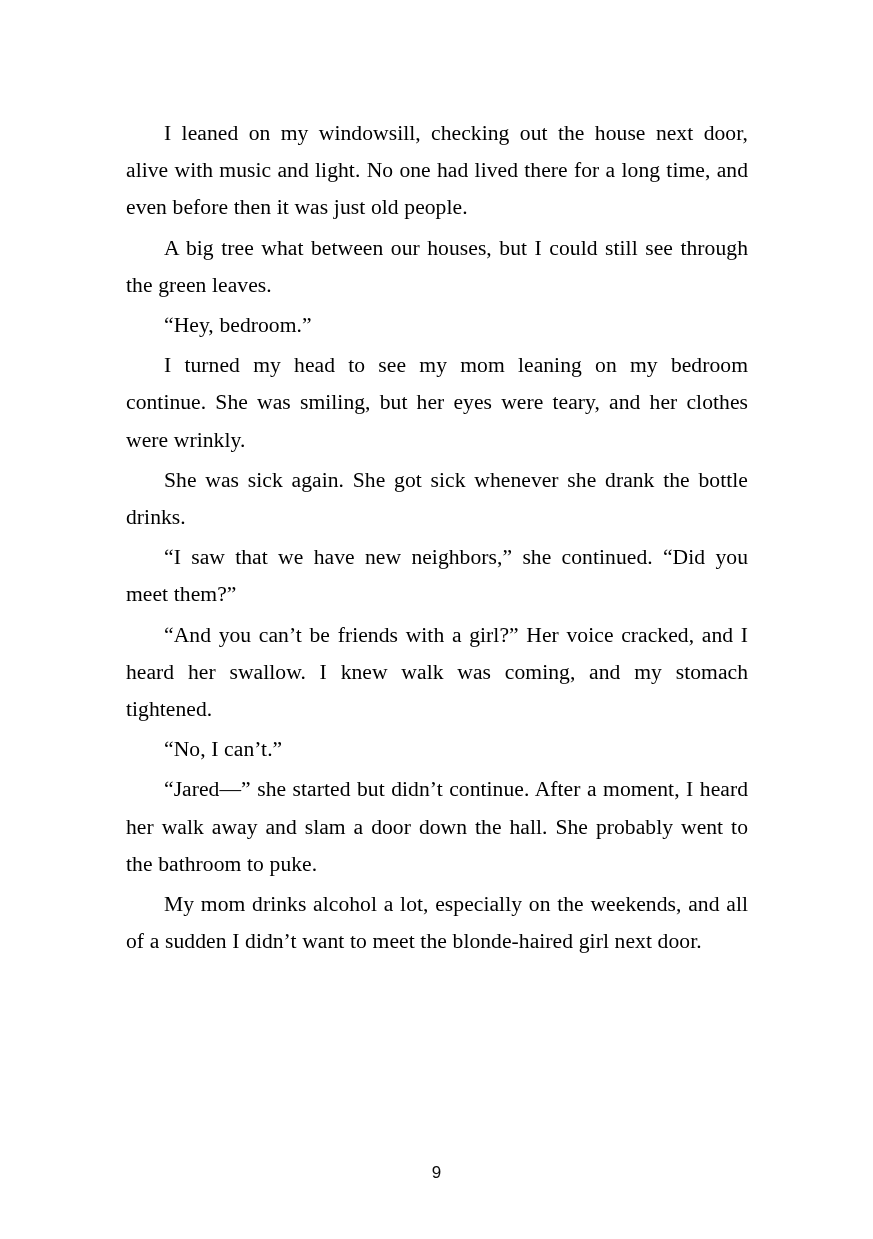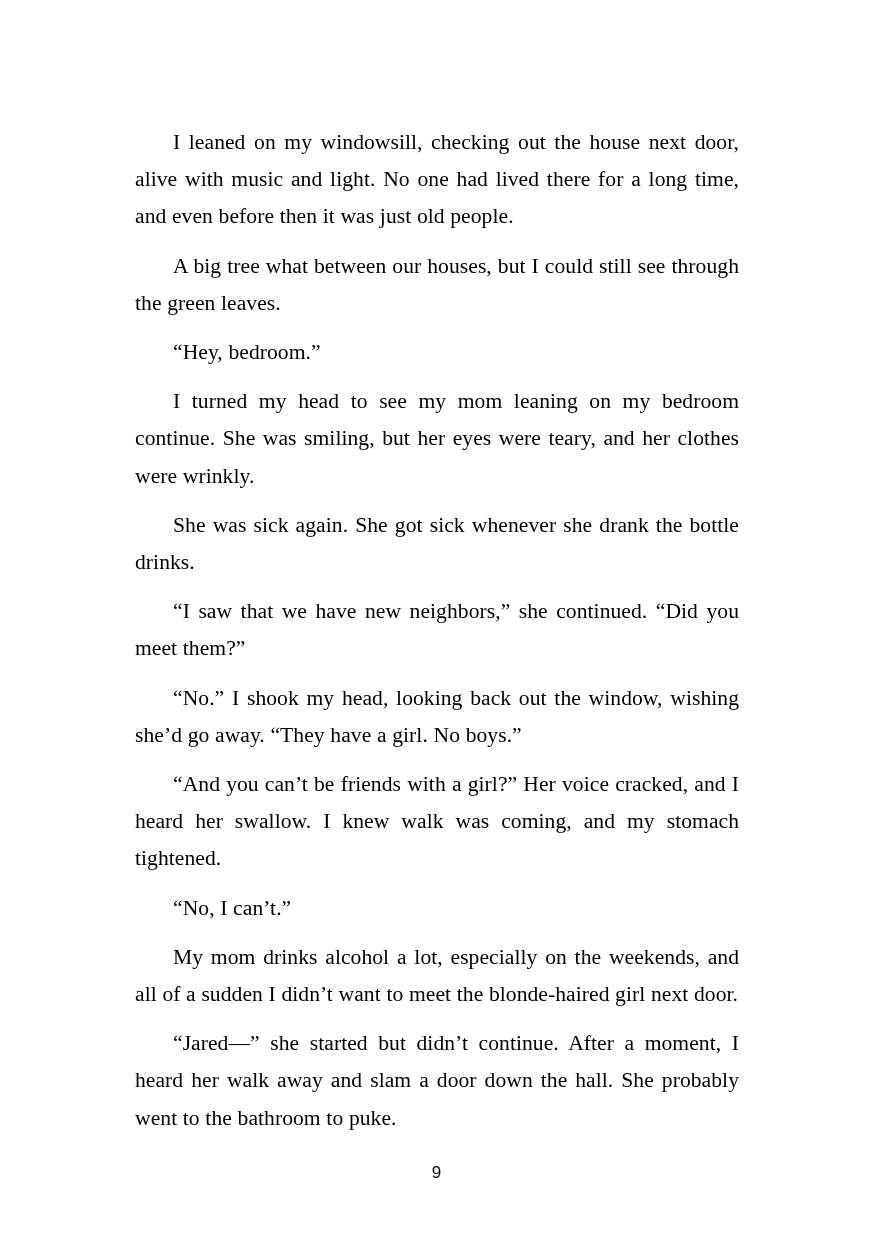--- a/index.html
+++ b/index.html
@@ -27,21 +27,21 @@
   }
 
   .text-block {
     position: absolute;
     left: 123px;
     top: 112px;
     width: 628px;
   }
 
   .para {
-    margin: 12px;
+    margin: 3px;
     padding: 0;
     text-indent: 38px;
     text-align: justify;
     font-size: 21.6px;
     line-height: 37.2px;
     letter-spacing: 0.05px;
     word-spacing: 0.2px;
     font-weight: 400;
     hyphens: none;
     -webkit-hyphens: none;
@@ -64,22 +64,21 @@
 
 <div class="page">
 
   <div class="text-block">
     <p class="para">I leaned on my windowsill, checking out the house next door, alive with music and light. No one had lived there for a long time, and even before then it was just old people.</p>
     <p class="para">A big tree what between our houses, but I could still see through the green leaves.</p>
     <p class="para">“Hey, bedroom.”</p>
     <p class="para">I turned my head to see my mom leaning on my bedroom continue. She was smiling, but her eyes were teary, and her clothes were wrinkly.</p>
     <p class="para">She was sick again. She got sick whenever she drank the bottle drinks.</p>
     <p class="para">“I saw that we have new neighbors,” she continued. “Did you meet them?”</p>
-    <p class="para">“No.” I shook my head, looking back out the window, wishing she’d go away. “They have a girl. No boys.”</p>
     <p class="para">“And you can’t be friends with a girl?” Her voice cracked, and I heard her swallow. I knew walk was coming, and my stomach tightened.</p>
     <p class="para">“No, I can’t.”</p>
+    <p class="para">“Jared—” she started but didn’t continue. After a moment, I heard her walk away and slam a door down the hall. She probably went to the bathroom to puke.</p>
     <p class="para">My mom drinks alcohol a lot, especially on the weekends, and all of a sudden I didn’t want to meet the blonde-haired girl next door.</p>
-    <p class="para">“Jared—” she started but didn’t continue. After a moment, I heard her walk away and slam a door down the hall. She probably went to the bathroom to puke.</p>
   </div>
 
   <div class="page-number">9</div>
 
 </div>
 
 </body></html>

